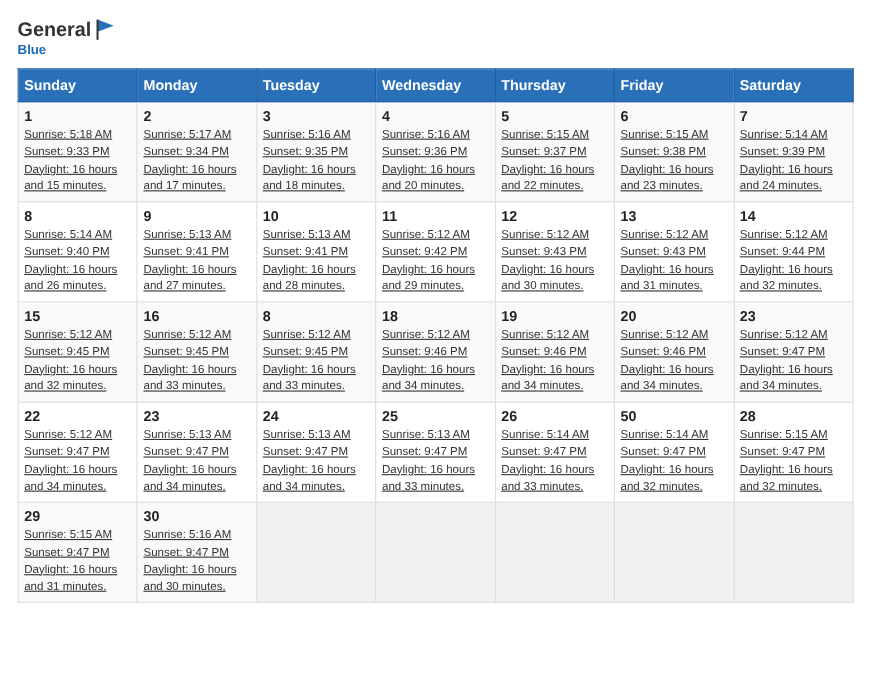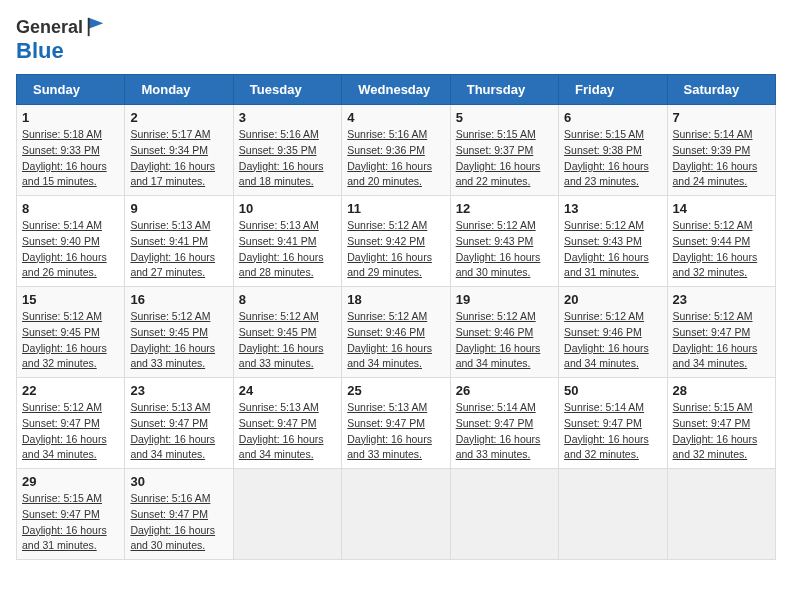--- a/index.html
+++ b/index.html
@@ -20,21 +20,21 @@
       display: flex;
       align-items: center;
       gap: 2px;
     }
     .logo-text-general {
       font-size: 18px;
       font-weight: bold;
       color: #333;
     }
     .logo-text-blue {
-      font-size: 22px;
+      font-size: 12px;
       font-weight: bold;
       color: #1a6bb5;
     }
     .logo-icon {
       width: 22px;
       height: 22px;
       margin-left: 2px;
     }
     .title-block {
       text-align: right;
@@ -50,21 +50,21 @@
       font-weight: normal;
     }
     .calendar {
       width: 100%;
       border-collapse: collapse;
       font-size: 11px;
     }
     .calendar thead th {
       background-color: #2970b8;
       color: #fff;
-      padding: 7px 16px;
+      padding: 7px 5px;
       text-align: left;
       font-size: 13px;
       font-weight: bold;
       border: 1px solid #2060a0;
     }
     .calendar tbody td {
       vertical-align: top;
       padding: 5px 5px;
       border: 1px solid #ddd;
       background: #fff;

